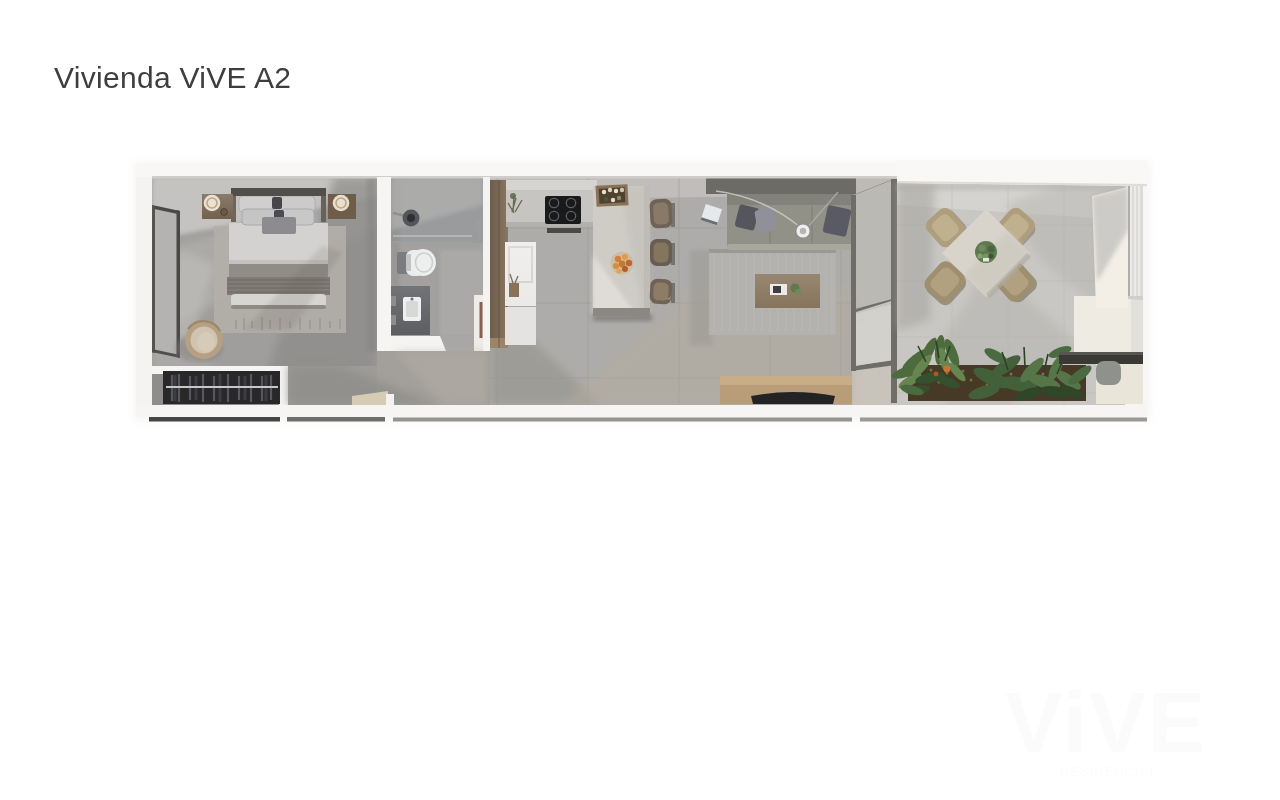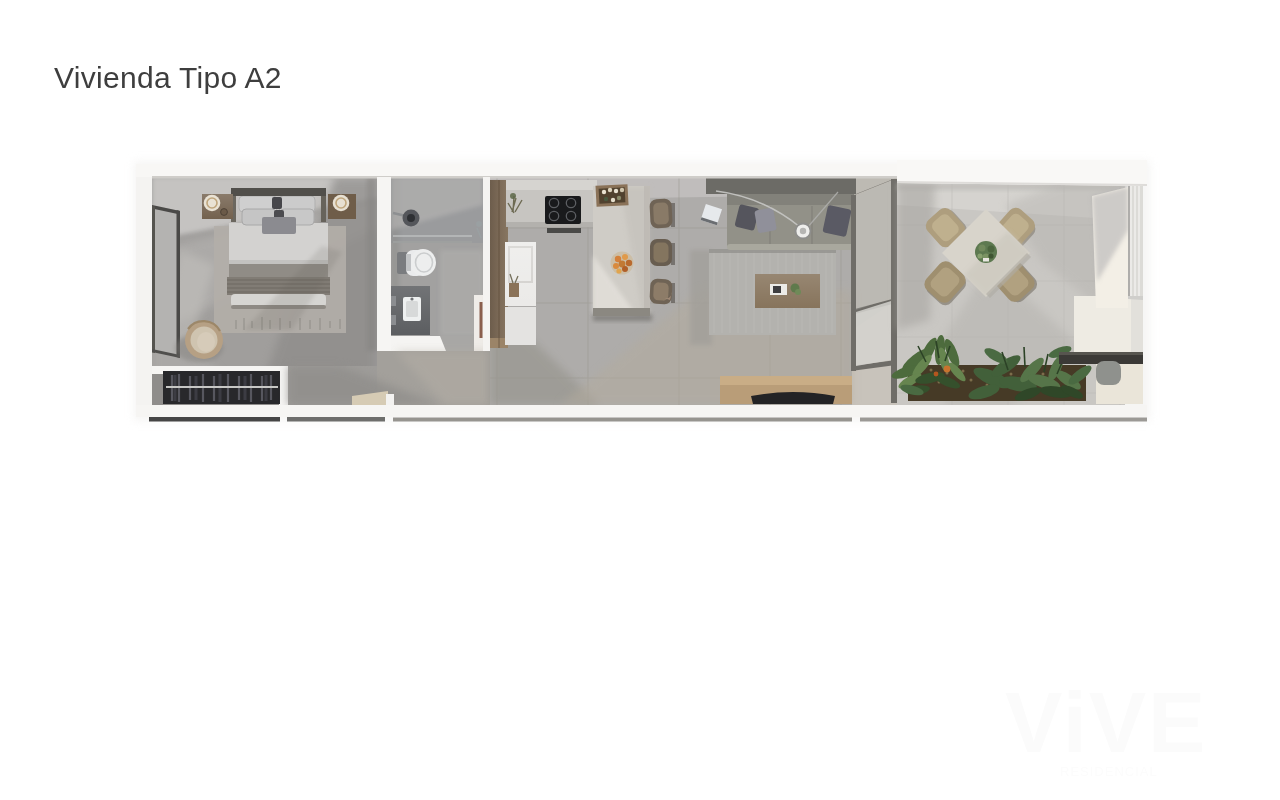--- a/index.html
+++ b/index.html
@@ -2,21 +2,21 @@
 <html><head>
 <meta charset="utf-8">
 <style>
   html,body{margin:0;padding:0;background:#ffffff;width:1280px;height:800px;overflow:hidden;}
   .title{position:absolute;left:54px;top:61px;font-family:"Liberation Sans",sans-serif;font-size:30px;font-weight:400;letter-spacing:0.3px;color:#3e3e3e;}
   svg{position:absolute;left:0;top:0;}
 </style>
 </head>
 <body>
 
-<div class="title">Vivienda Tipo A2</div>
+<div class="title">Vivienda ViVE A2</div>
 <svg width="1280" height="800" viewBox="0 0 1280 800">
 <defs>
   <linearGradient id="gFloorTop" x1="0" y1="0" x2="0" y2="1">
     <stop offset="0" stop-color="#ffffff" stop-opacity="0.75"></stop>
     <stop offset="1" stop-color="#ffffff" stop-opacity="0"></stop>
   </linearGradient>
   <linearGradient id="gWood" x1="0" y1="0" x2="1" y2="0">
     <stop offset="0" stop-color="#6d5d4c"></stop>
     <stop offset="0.55" stop-color="#7d6b58"></stop>
     <stop offset="1" stop-color="#877661"></stop>

